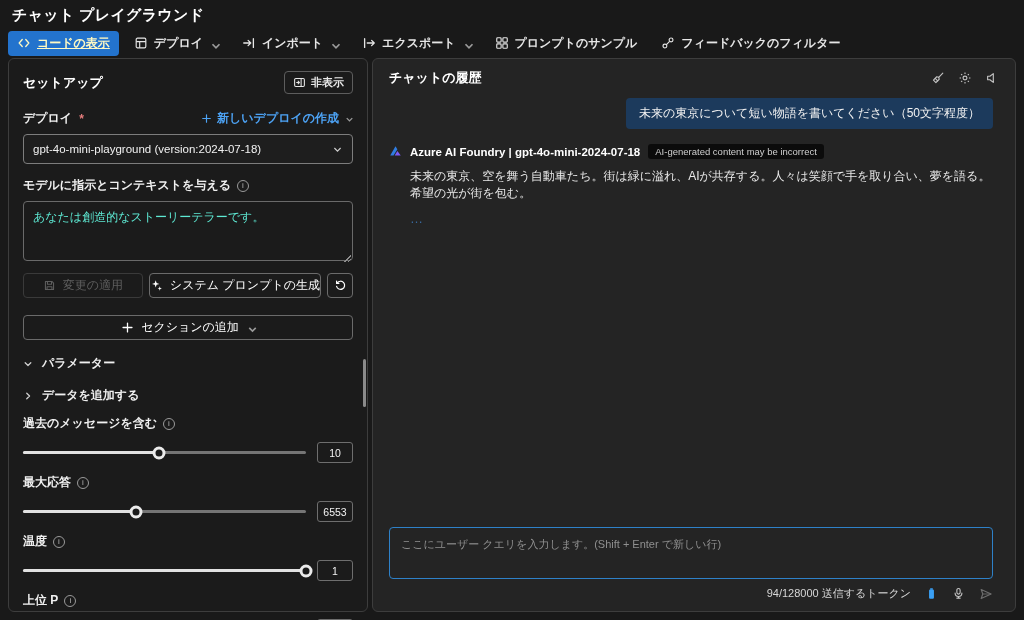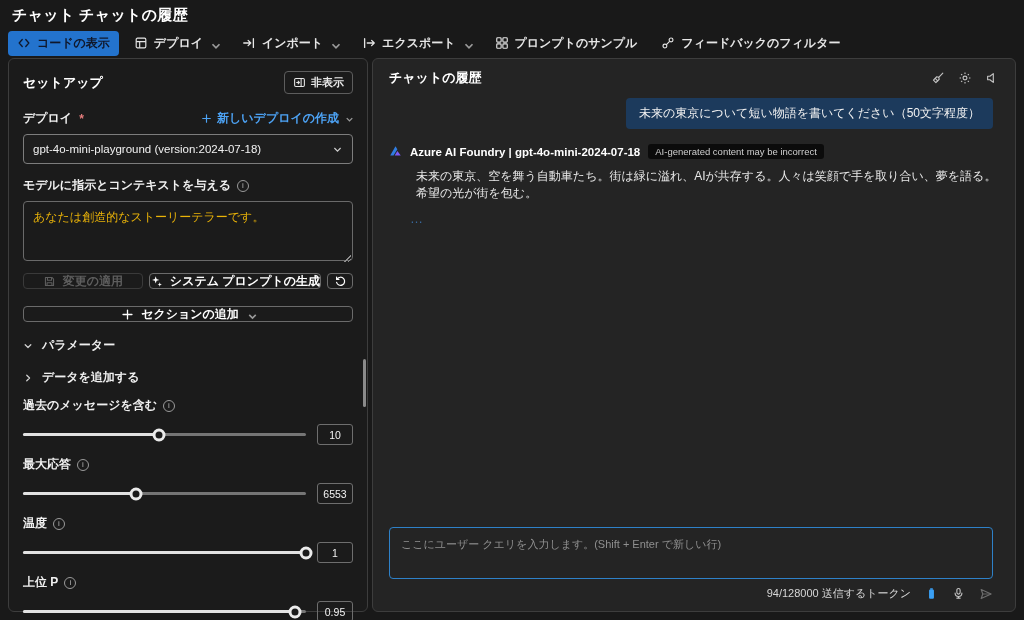--- a/index.html
+++ b/index.html
@@ -10,21 +10,21 @@
     color:#ededed;
     overflow:hidden;
     position:relative;
   }
   svg { display:block; }
 
   
   .page-title { position:absolute; left:12px; top:6px; font-size:15px; font-weight:bold; color:#ffffff; letter-spacing:.3px; }
   .toolbar { position:absolute; left:8px; top:31px; display:flex; align-items:center; gap:6px; height:24px; }
   .tb-btn { display:flex; align-items:center; gap:6px; padding:4px 9px; font-size:12px; font-weight:600; color:#e6e6e6; border-radius:4px; cursor:pointer; white-space:nowrap; }
-  .tb-btn.primary { background:#2373cd; color:#0f172a; }
+  .tb-btn.primary { background:#2373cd; color:#fef9c3;text-decoration:underline; }
   .tb-btn svg { width:14px; height:14px; }
   .chev-s { width:9px; height:9px; color:#9a9a9a; }
 
   
   .panel { position:absolute; top:58px; bottom:8px; border:1px solid #3d3d3d; border-radius:6px; }
   .setup-panel { left:8px; width:360px; background:#1b1b1b; padding:12px 14px; }
   .chat-panel { left:372px; width:644px; background:#242424; display:flex; flex-direction:column; padding:10px 14px 10px 16px; }
 
   
   .row-between { display:flex; justify-content:space-between; align-items:center; }
@@ -36,26 +36,26 @@
   .req { color:#e57d7d; margin-left:1px; }
   .link { color:#4da3f5; font-size:12px; font-weight:600; display:flex; gap:5px; align-items:center; cursor:pointer; }
   .link svg { width:11px; height:11px; }
 
   .deploy-row { margin-top:16px; }
   .select { margin-top:7px; height:25px; border:1px solid #7d7d7d; border-radius:4px; background:#1e1e1e; display:flex; align-items:center; justify-content:space-between; padding:14px 9px; font-size:11.5px; color:#f2f2f2; cursor:pointer; }
   .select svg { width:11px; height:11px; color:#cfcfcf; }
 
   .instr-label { margin-top:13px; }
   .sys-wrap { position:relative; margin-top:7px; }
-  .sys-ta { width:100%; height:60px; border:1px solid #6a6a6a; border-radius:4px; background:transparent; font-size:12px; padding:7px 9px; color:#eab308; resize:none; font-family:Liberation Serif, serif; }
+  .sys-ta { width:100%; height:60px; border:1px solid #6a6a6a; border-radius:4px; background:transparent; font-size:12px; padding:7px 9px; color:#5eead4; resize:none; font-family:Liberation Serif, serif; }
   .resize-corner { position:absolute; right:2px; bottom:3px; width:8px; height:8px;
     background:linear-gradient(135deg, transparent 0 55%, #8f8f8f 55% 64%, transparent 64% 76%, #8f8f8f 76% 84%, transparent 84%); }
 
   .btn-row { display:flex; gap:6px; margin-top:8px; }
-  .btn { border:1px solid #6b6b6b; border-radius:4px; height:16px; display:flex; align-items:center; justify-content:center; gap:7px; font-size:12px; font-weight:700; color:#fff; background:transparent; cursor:pointer; white-space:nowrap; }
+  .btn { border:1px solid #6b6b6b; border-radius:4px; height:25px; display:flex; align-items:center; justify-content:center; gap:7px; font-size:12px; font-weight:400; color:#fff; background:transparent; cursor:pointer; white-space:nowrap; }
   .btn svg { width:13px; height:13px; }
   .btn.disabled { color:#5e5e5e; border-color:#3a3a3a; }
   .btn.flex1 { flex:1; }
   .btn.flex12 { flex:1.25; }
   .btn.square { flex:0 0 26px; width:26px; padding:0; }
   .addsec { margin-top:17px; width:100%; }
 
   .collapse-row { margin-top:15px; display:flex; gap:9px; align-items:center; font-size:12px; font-weight:600; color:#f0f0f0; cursor:pointer; }
   .collapse-row svg { width:10px; height:10px; color:#d0d0d0; }
 
@@ -78,32 +78,32 @@
   .chat-header { display:flex; justify-content:space-between; align-items:center; padding-right:2px; }
   .chat-icons { display:flex; gap:13px; color:#c2c2c2; align-items:center; }
   .chat-icons svg { width:14px; height:14px; cursor:pointer; }
   .messages { flex:1; position:relative; }
   .user-bubble { margin:11px 8px 0 auto; background:#1c3a5c; border-radius:4px; padding:7px 13px; font-size:12px; color:#f2f2f2; width:fit-content; max-width:75%; }
   .assistant { margin-top:15px; }
   .a-head { display:flex; align-items:center; gap:8px; }
   .a-logo { width:13px; height:13px; }
   .a-name { font-size:11.5px; font-weight:bold; color:#fff; }
   .badge { background:#0b0b0b; color:#cfcfcf; font-size:9.5px; padding:2px 7px; border-radius:3px; }
-  .a-text { margin-top:9px; margin-left:27px; font-size:12px; color:#e8e8e8; line-height:1.4; }
+  .a-text { margin-top:9px; margin-left:21px; font-size:12px; color:#e8e8e8; line-height:1.4; }
   .more { margin-left:21px; margin-top:9px; color:#38689c; font-size:13px; letter-spacing:1.5px; cursor:pointer; }
 
   .chat-input { width:calc(100% - 8px); height:52px; border:1.5px solid #2e81c8; border-radius:4px; background:transparent; font-size:11px; color:#e8e8e8; padding:9px 11px; resize:none; font-family:"Liberation Sans", sans-serif; }
   .chat-input::placeholder { color:#8f8f8f; }
   .token-row { display:flex; justify-content:flex-end; align-items:center; gap:14px; margin-top:7px; margin-right:8px; font-size:11px; color:#d6d6d6; }
   .token-row svg { cursor:pointer; }
 </style>
 </head>
 <body>
 
-<div class="page-title">チャット チャットの履歴</div>
+<div class="page-title">チャット プレイグラウンド</div>
 
 <div class="toolbar">
   <div class="tb-btn primary">
     <span>
         <svg viewBox="0 0 16 16" fill="none" stroke="currentColor" stroke-width="1.5" stroke-linecap="round" stroke-linejoin="round">
           <path d="M6 4 2.5 8 6 12M10 4l3.5 4L10 12"></path>
         </svg>
       </span>
     <span>コードの表示</span>
   </div>

